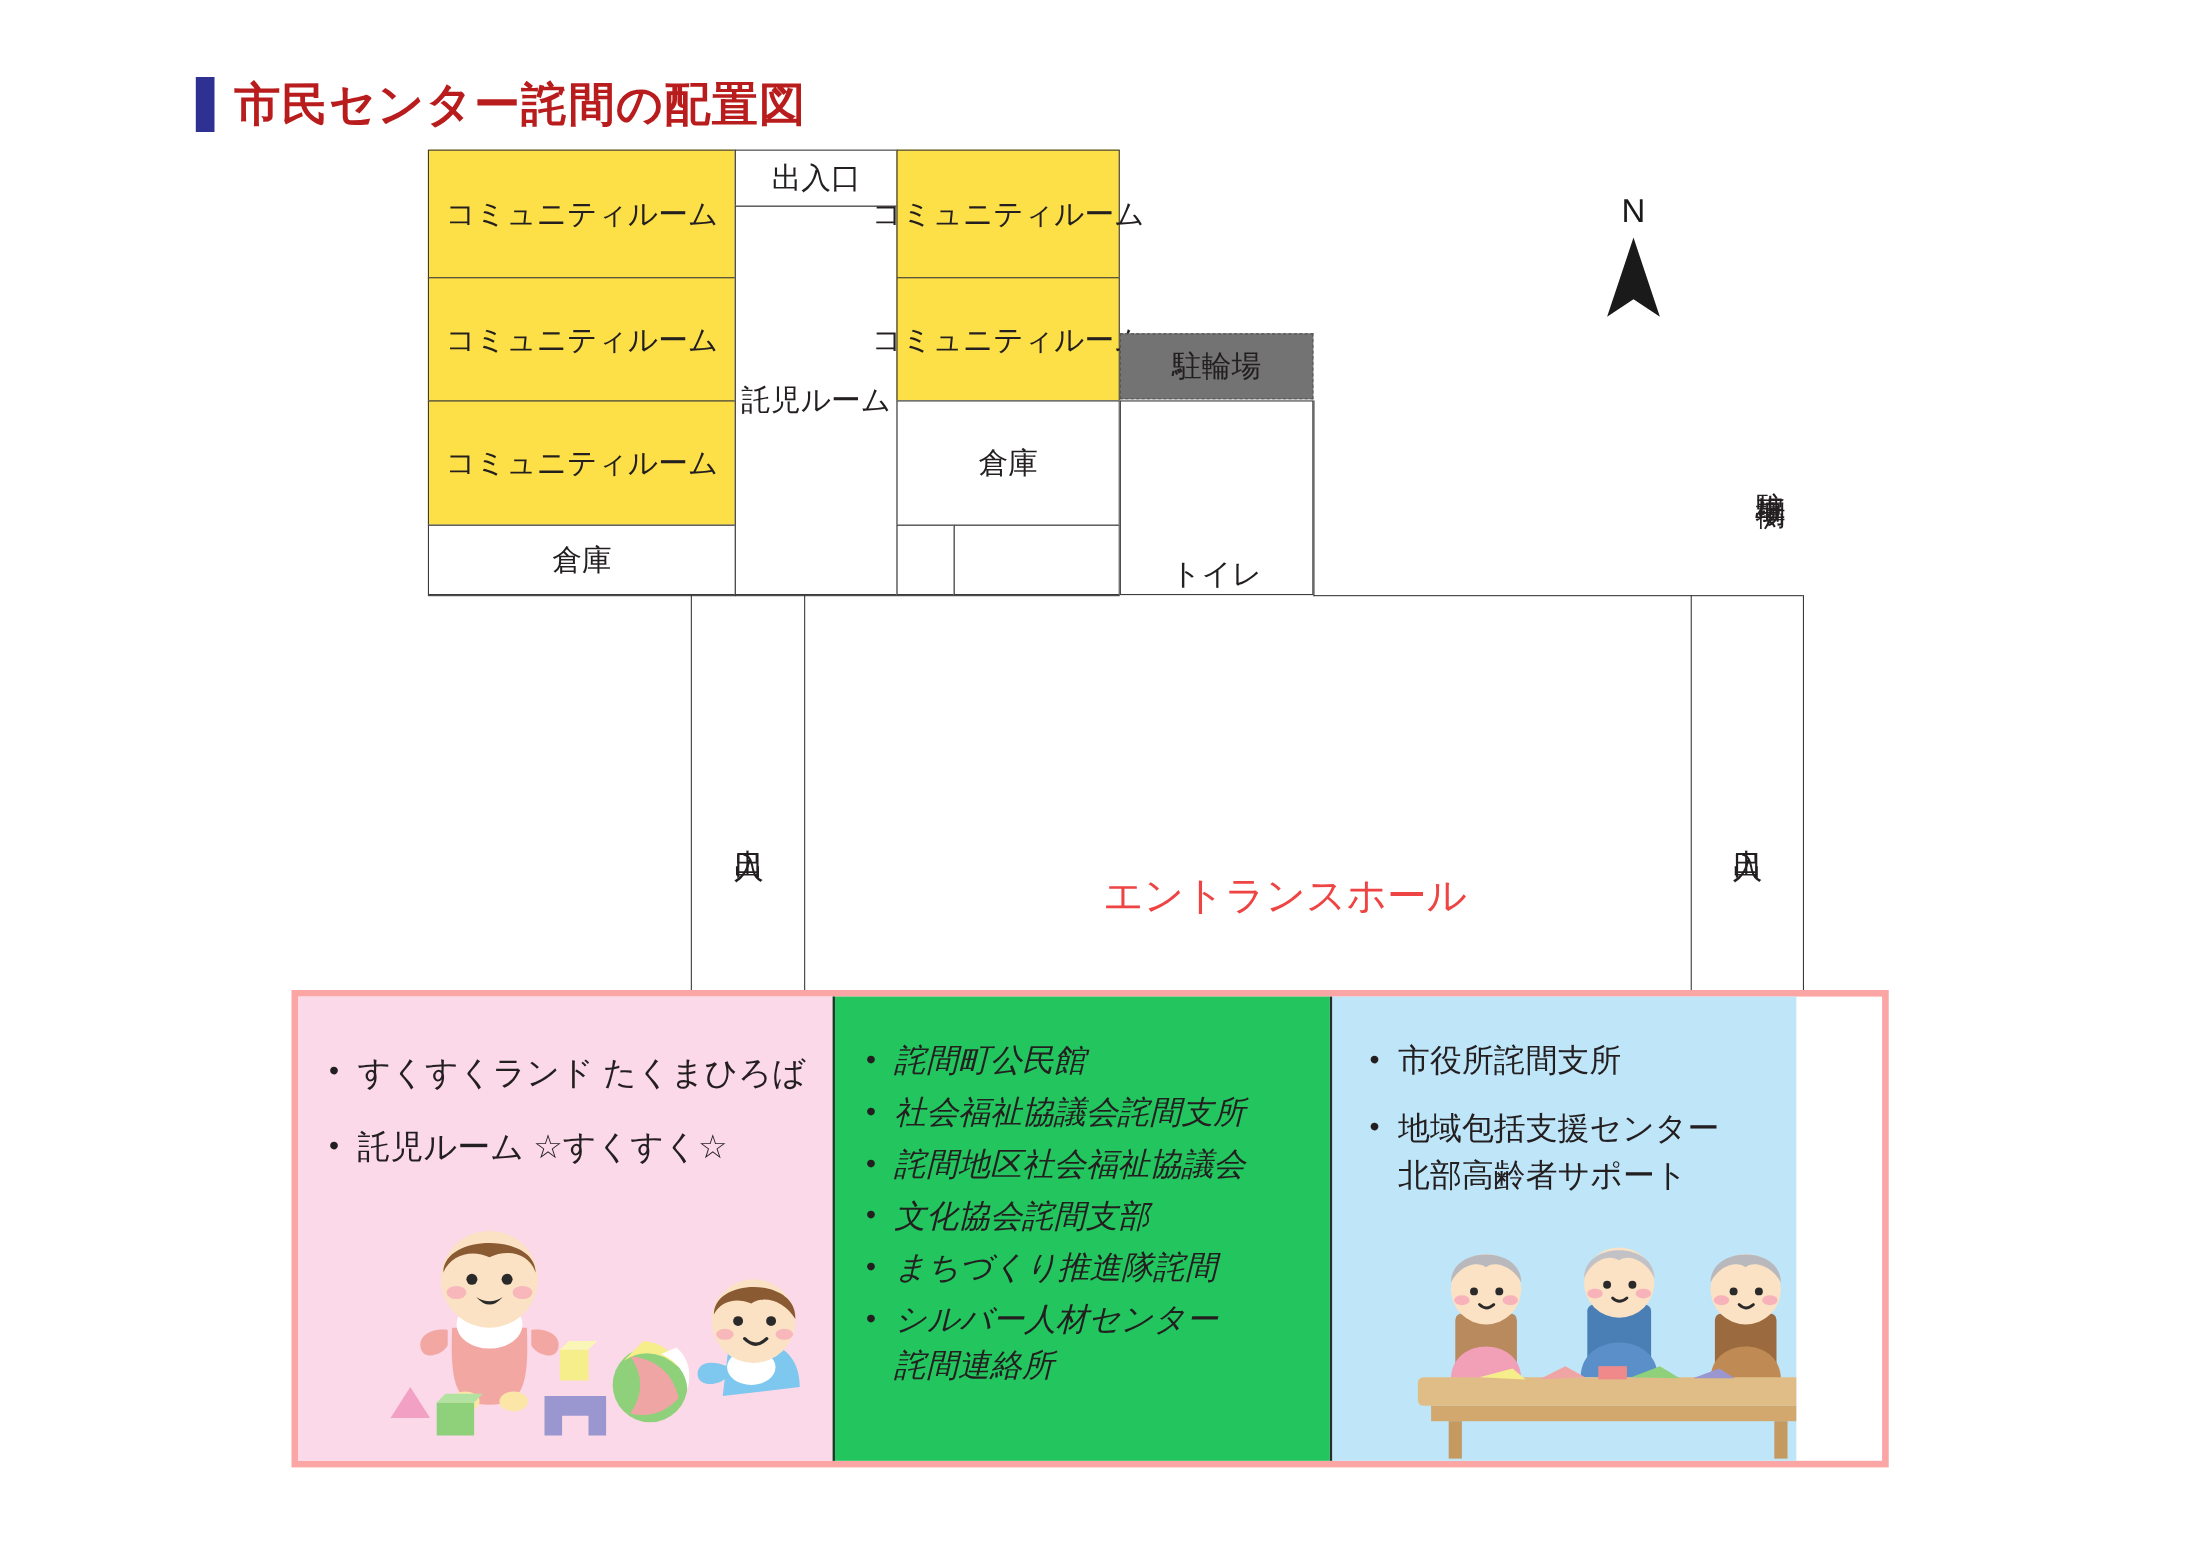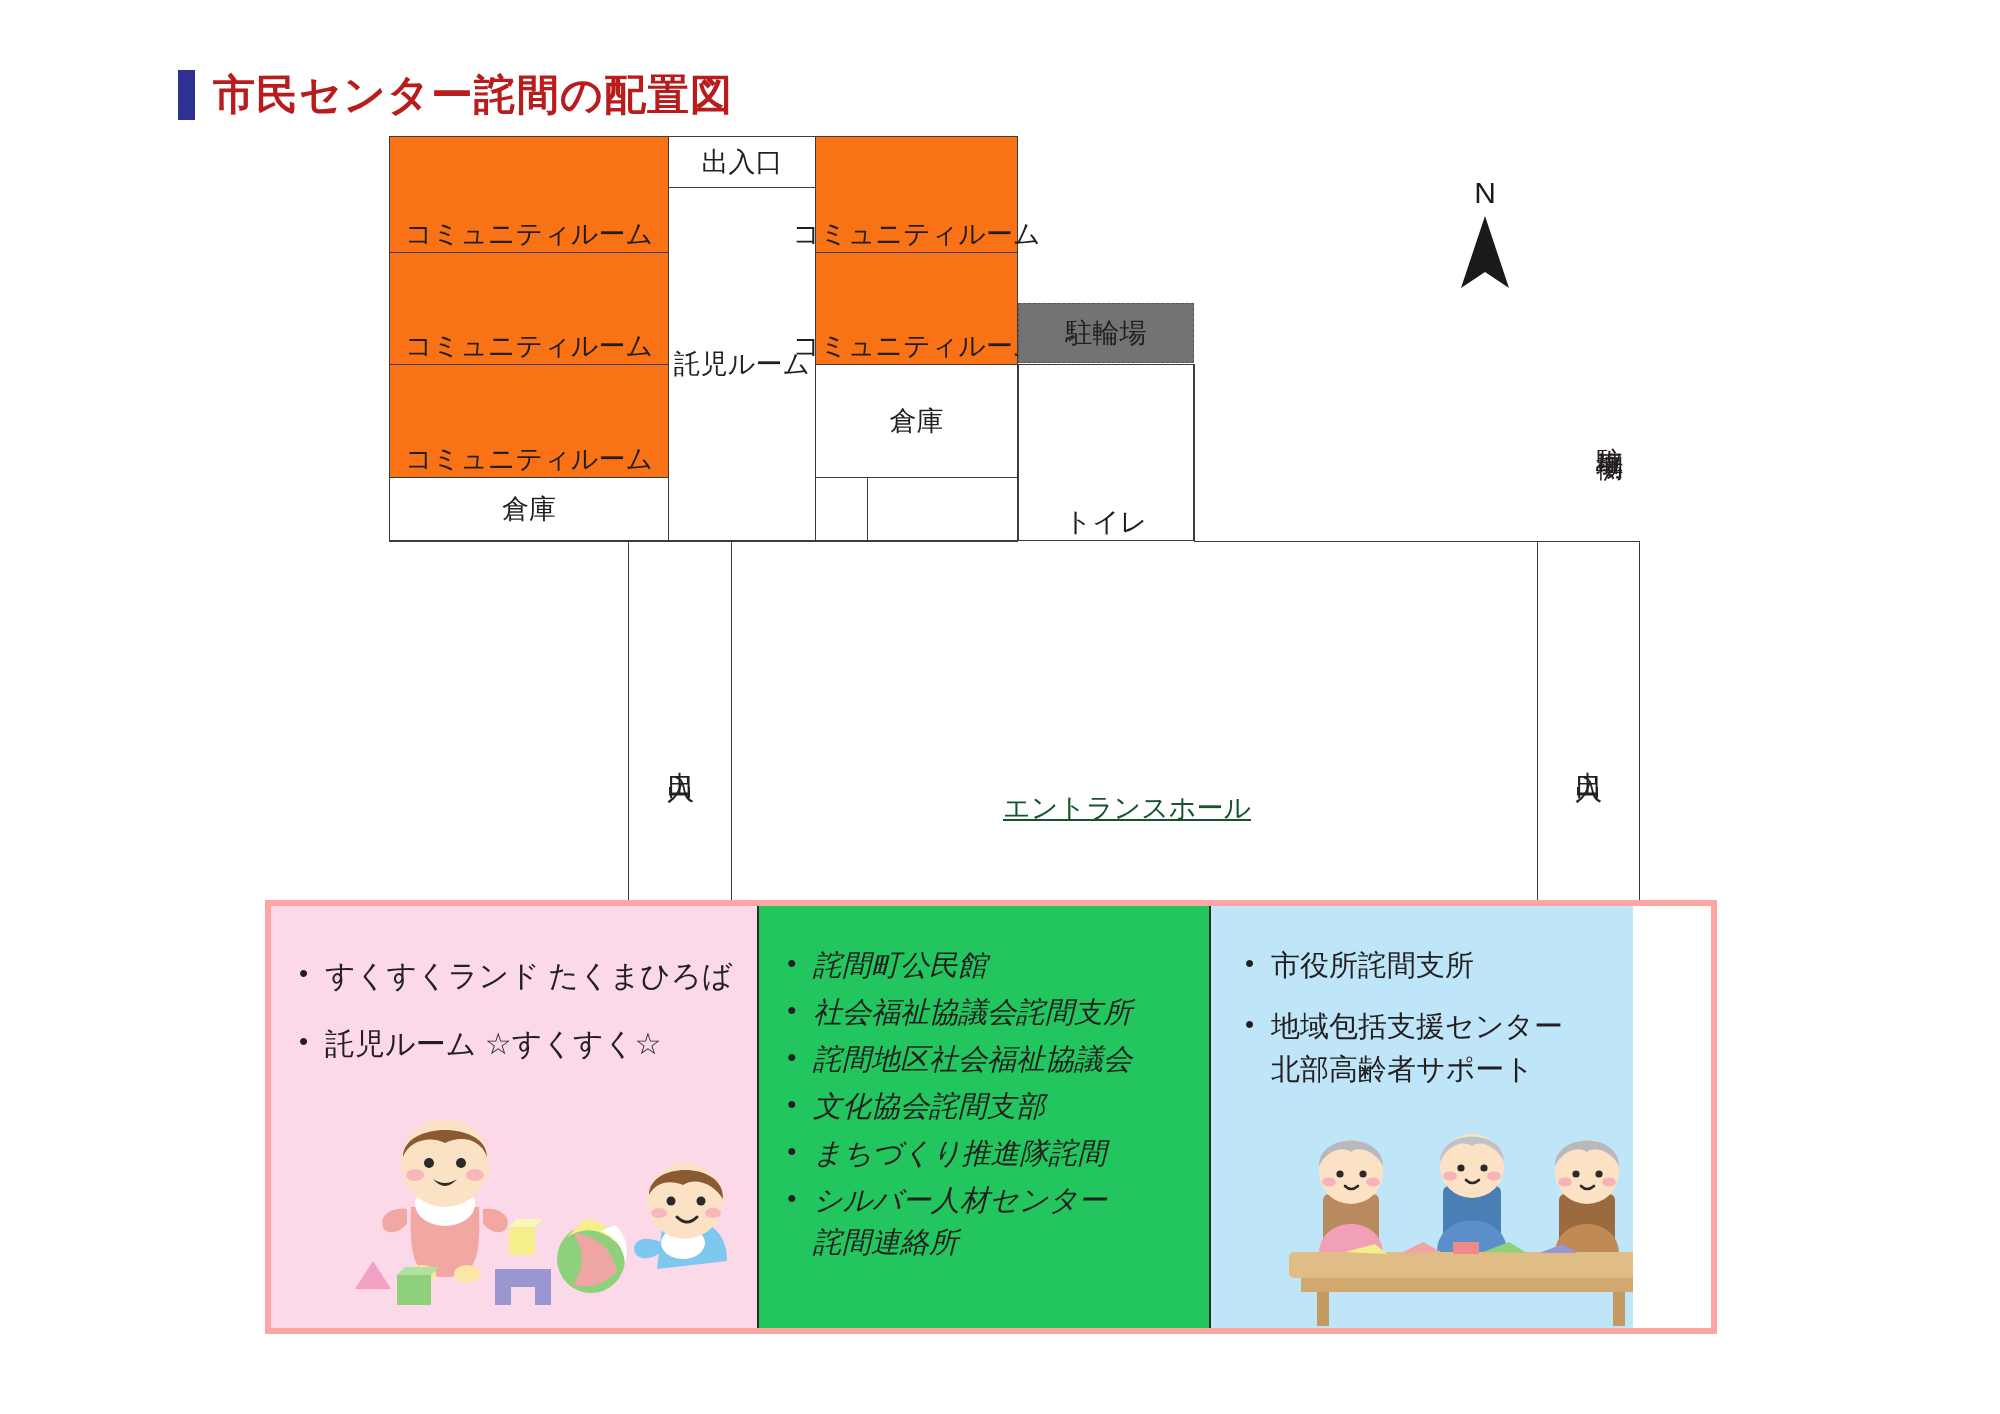--- a/index.html
+++ b/index.html
@@ -51,21 +51,21 @@
     position: absolute;
     box-sizing: border-box;
     display: flex;
     align-items: center;
     justify-content: center;
     font-size: 27px;
     color: #231f20;
     white-space: nowrap;
   }
   .solid { border: 1.6px solid #3b3b3b; }
-  .cream { background: #f97316; align-items: flex-end; }
+  .cream { background: #fde047; }
   .plain { background: #ffffff; }
   .dashed { border: 1.6px dashed #555555; background: #737373; }
 
   .vline {
     position: absolute;
     width: 0;
     border-left: 1.6px solid #3b3b3b;
   }
   .hline {
     position: absolute;
@@ -77,24 +77,23 @@
     position: absolute;
     font-size: 27px;
     color: #231f20;
     writing-mode: vertical-rl;
     text-orientation: upright;
     letter-spacing: 3px;
     line-height: 1.1;
   }
   .freetext {
     position: absolute;
-    font-size: 27px;
-    color: #14532d;
+    font-size: 36px;
+    color: #ef4444;
     white-space: nowrap;
-    text-decoration: underline;
   }
 
   
   #north {
     position: absolute;
     left: 1455px;
     top: 178px;
     width: 60px;
     height: 110px;
   }

